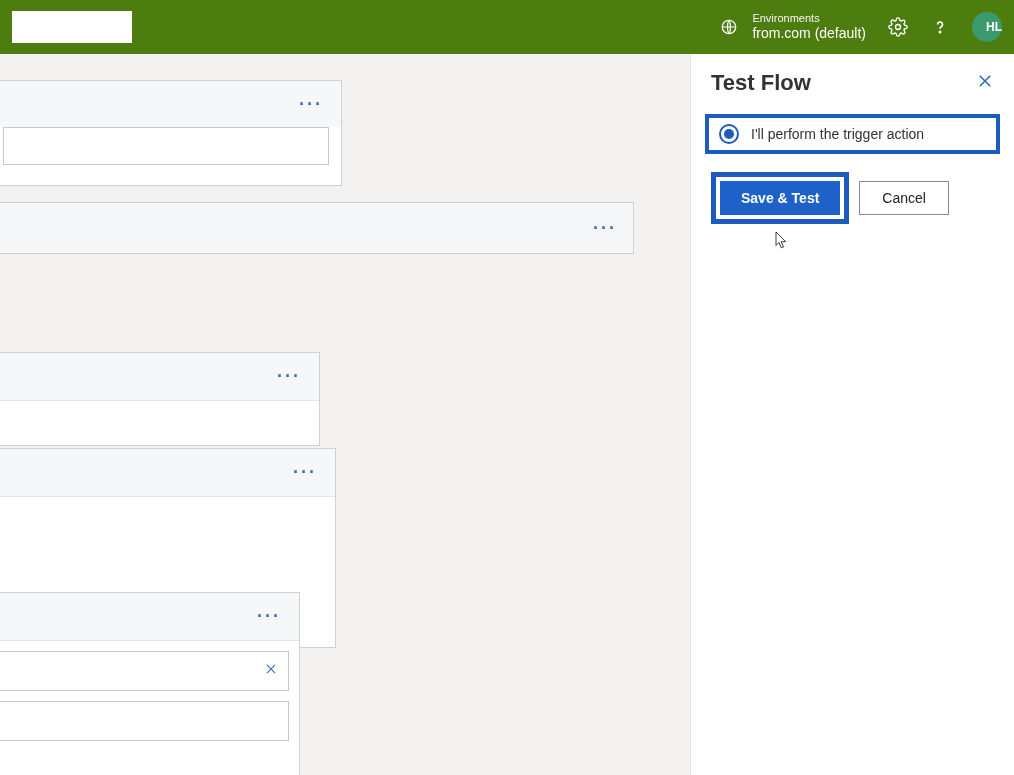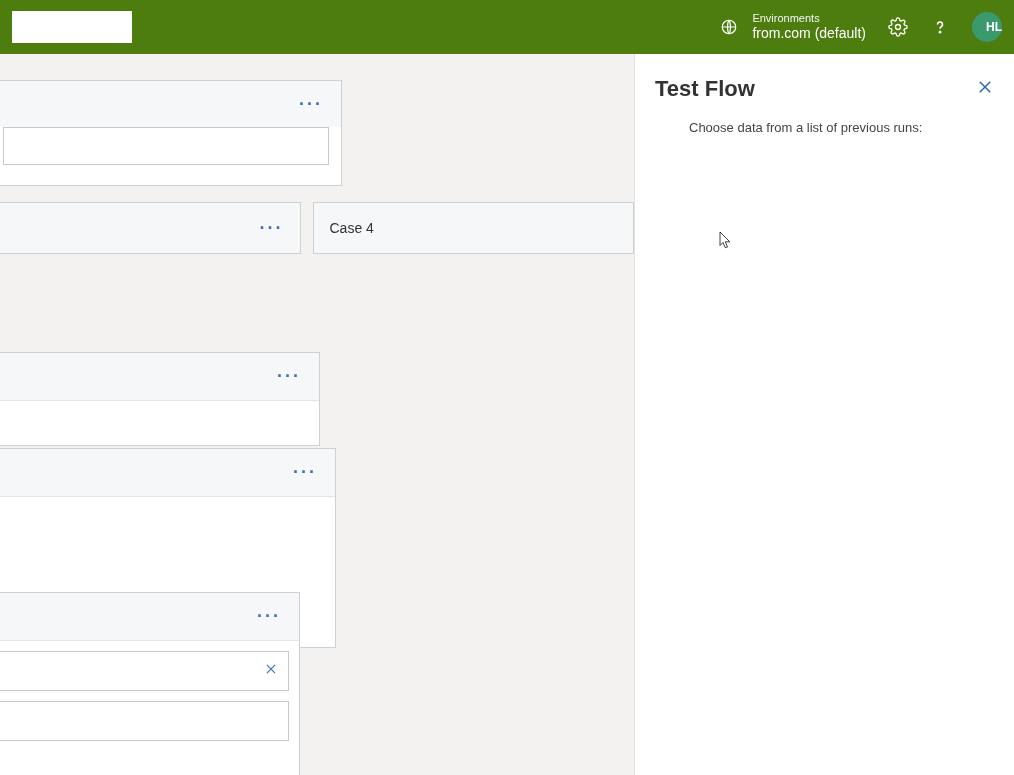--- a/index.html
+++ b/index.html
@@ -123,25 +123,25 @@
     .card4 { left: -20px; top: 538px; width: 320px; height: 198px; }
     .card4 .card-head { height: 48px; }
 
     .subfield { border: 1px solid #c9c9c9; height: 40px; margin: 10px 10px 0 10px; display:flex; align-items:center; justify-content:flex-end; padding-right:10px;}
     .x-icon { color: #3b6fb6; cursor:pointer; }
 
     .sidepanel {
       position: absolute;
       right: 0;
       top: 54px;
-      width: 380px;
+      width: 324px;
       height: 721px;
       background: #fff;
       border-left: 1px solid #e1e1e1;
-      padding: 22px 20px;
+      padding: 16px 20px;
     }
     .panel-header {
       display: flex;
       justify-content: space-between;
       align-items: center;
       margin-bottom: 18px;
     }
     .panel-title {
       font-size: 22px;
       font-weight: 600;
@@ -259,24 +259,20 @@
       <span class="more-dots">···</span>
     </div>
     <div class="inner-field"></div>
   </div>
 
   <div class="case-row">
     <div class="case-box left">
       <span></span>
       <span class="more-dots">···</span>
     </div>
-    <div class="case-box">
-      <span>Case 4</span>
-      <span></span>
-    </div>
   </div>
 
   <div class="card card2">
     <div class="card-head">
       <span class="more-dots">···</span>
     </div>
   </div>
 
   <div class="card card3">
     <div class="card-head">
@@ -302,22 +298,33 @@
 <div class="sidepanel">
   <div class="panel-header">
     <div class="panel-title">Test Flow</div>
     <span class="close-x">
       <svg width="18" height="18" viewBox="0 0 24 24" stroke="#2b66c4" stroke-width="2">
           <path d="M5 5l14 14M19 5L5 19"></path>
         </svg>
     </span>
   </div>
 
-
-  <div class="help-text">Choose data from a list of previous runs:</div>
-
+  <label class="radio-row highlight-box">
+    <span class="radio-outer">
+        <span class="radio-inner"></span>
+      </span>
+    <span>I'll perform the trigger action</span>
+  </label>
+
+
+  <div class="button-row">
+    <span class="save-wrap">
+      <button class="save-btn">Save &amp; Test</button>
+    </span>
+    <button class="cancel-btn">Cancel</button>
+  </div>
 
   <span class="cursor-ptr" style="left:82px; top:176px;">
     <svg width="18" height="22" viewBox="0 0 24 28">
         <path d="M4 2l0 18 4-4 3 7 3-1-3-7 6 0z" fill="#fff" stroke="#000" stroke-width="1"></path>
       </svg>
   </span>
 </div>
 
 </body></html>

